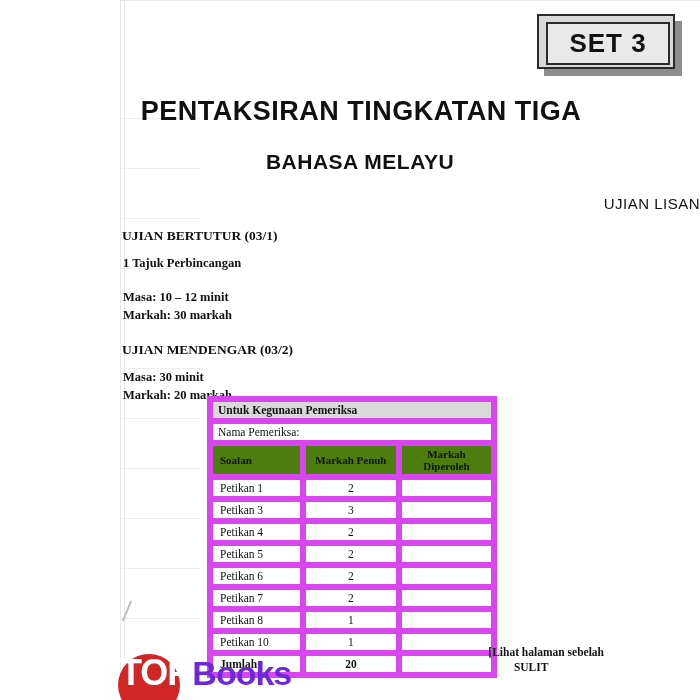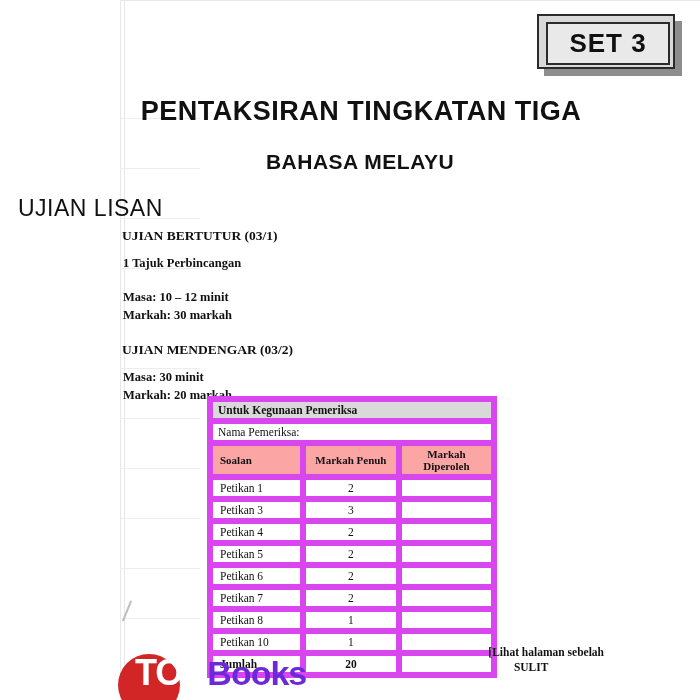--- a/index.html
+++ b/index.html
@@ -75,23 +75,23 @@
     font-family: "Liberation Sans", sans-serif;
     font-weight: bold;
     font-size: 21px;
     letter-spacing: 0.5px;
     color: #111;
     padding-left: 20px;
   }
   .title-third {
     position: absolute;
     left: 0; right: 0; top: 195px;
-    text-align: left;
-    font-family: "Liberation Sans", sans-serif;
-    font-size: 23px;
+    text-align: right;
+    font-family: "Liberation Sans", sans-serif;
+    font-size: 15px;
     letter-spacing: 0.5px;
     color: #111;
     padding-left: 18px;
   }
 
   
   .info-block {
     position: absolute;
     left: 122px; top: 228px;
     width: 420px;
@@ -134,21 +134,21 @@
     text-align: left;
     font-size: 11.5px;
     padding-left: 5px;
   }
   .exam-table .nama-row td {
     text-align: left;
     padding-left: 5px;
     border-bottom: 1px solid #3a3a3a;
   }
   .exam-table .col-hdr {
-    background: #fca5a5;
+    background: #4d7c0f;
     font-weight: bold;
     text-align: center;
     font-size: 11px;
   }
   .exam-table .c-label { text-align: left; padding-left: 7px; width: 95px; }
   .exam-table .c-mark { text-align: center; width: 98px; }
   .exam-table .c-got  { text-align: center; width: 97px; }
   .exam-table .total .c-label { font-weight: bold; }
   .exam-table .total .c-mark { font-weight: bold; }
 
@@ -180,21 +180,21 @@
     left: 0; top: 2px;
     opacity: 0.95;
   }
   .wm-top {
     position: relative;
     font-family: "Liberation Sans", sans-serif;
     font-weight: bold;
     font-size: 36px;
     color: #ffffff;
     letter-spacing: -1px;
-    margin-left: 17px;
+    margin-left: 2px;
     z-index: 2;
   }
   .wm-books {
     position: relative;
     font-family: "Liberation Sans", sans-serif;
     font-weight: bold;
     font-size: 34px;
     color: #6d28d9;
     letter-spacing: -1px;
     margin-left: 2px;

